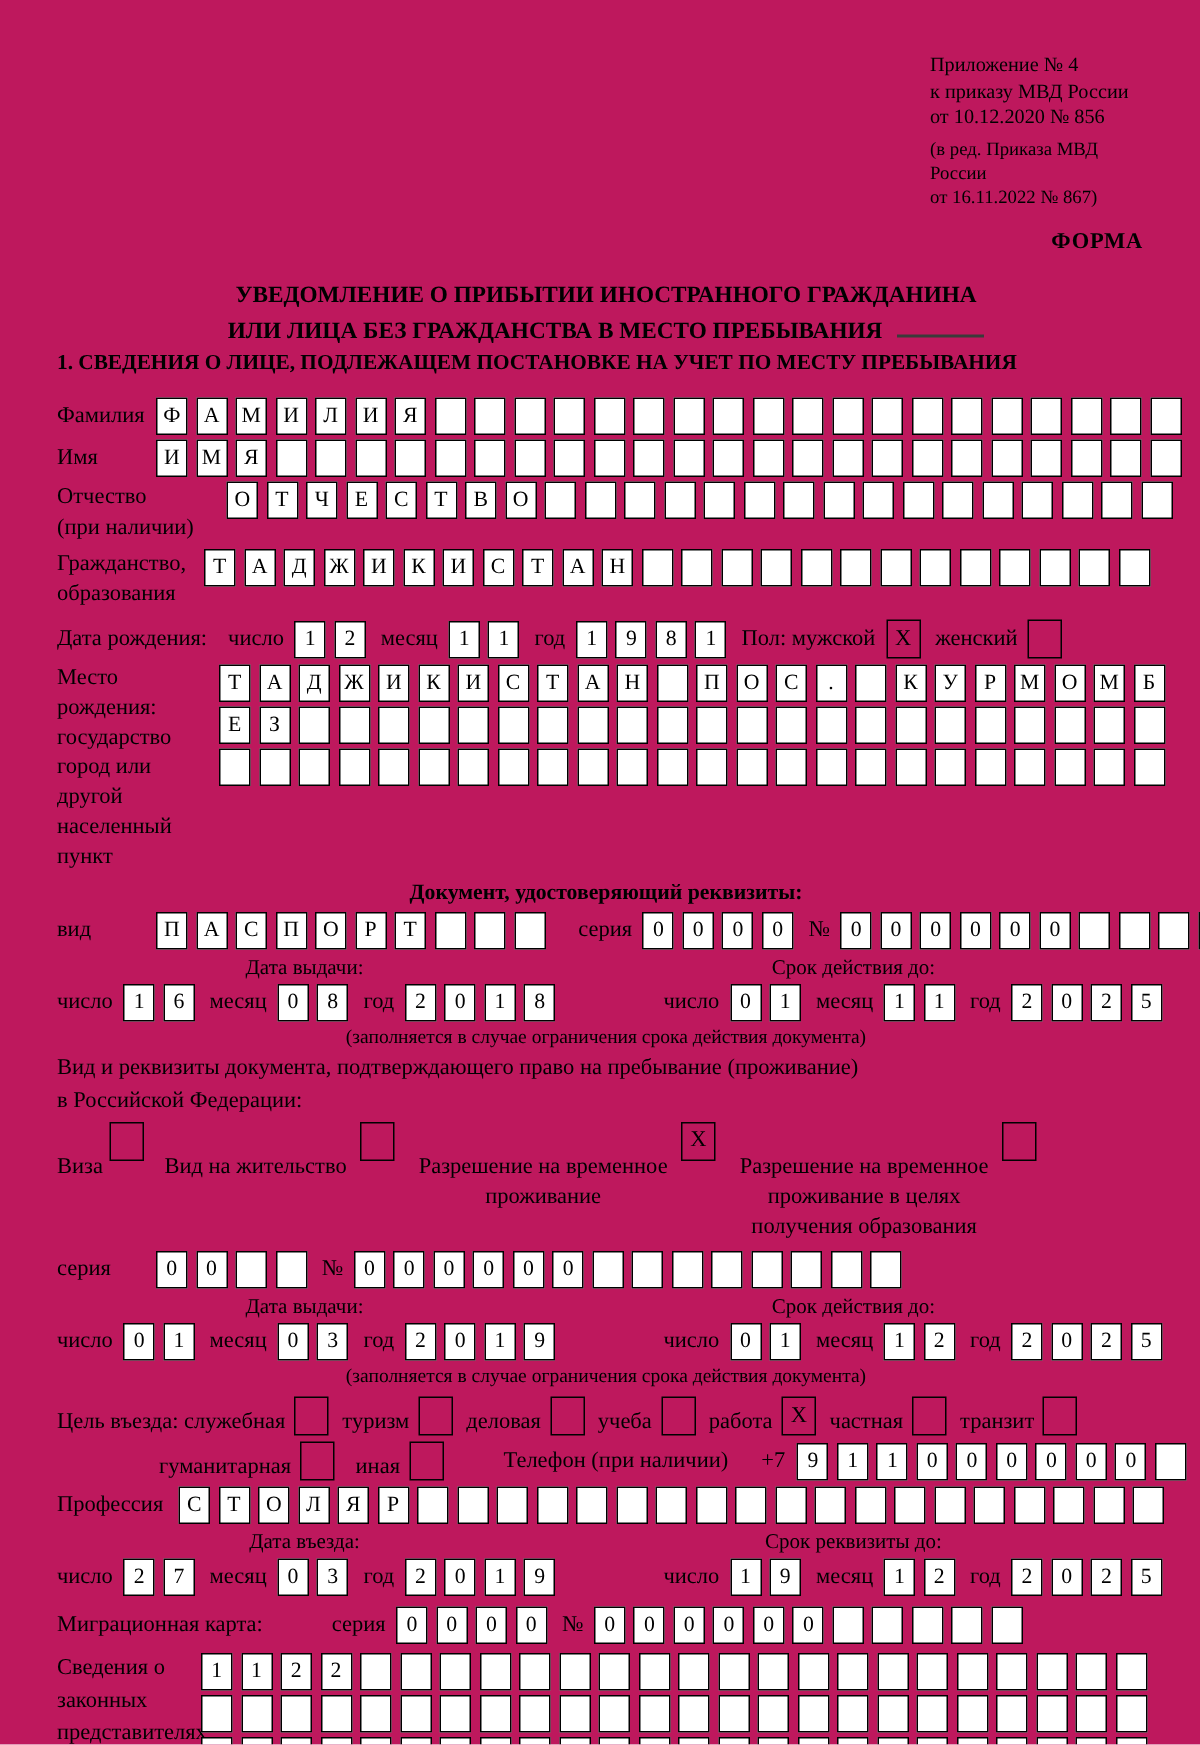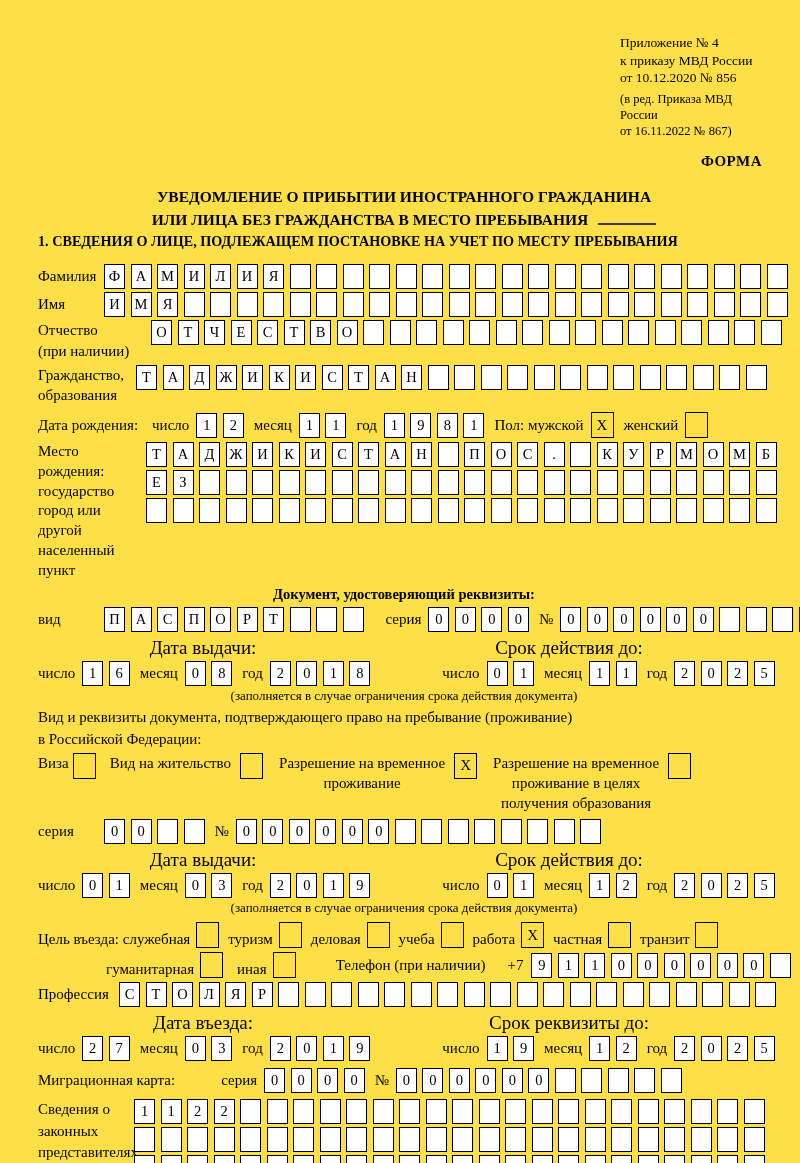--- a/index.html
+++ b/index.html
@@ -1,17 +1,17 @@
 <!DOCTYPE html>
 <html><head>
 <meta charset="utf-8">
 <style>
   html,body{margin:0;padding:0;background:#fff;}
   .page{
-    width:800px;height:1163px;box-sizing:border-box;background:#fde047;color:#000;
+    width:800px;height:1163px;box-sizing:border-box;background:#be185d;color:#000;
     font-family:"Liberation Serif","DejaVu Serif",serif;
     padding:34px 30px 0 38px;position:relative;overflow:hidden;
   }
   .hdr{margin-left:582px;font-size:13.5px;line-height:1.3;}
   .hdr .sm{font-size:12.5px;}
   .hdr .gap{margin-top:4px;}
   .forma{margin-top:14px;text-align:right;padding-right:8px;font-weight:bold;font-size:15px;letter-spacing:.5px;}
   .title{margin-top:16px;text-align:center;font-weight:bold;font-size:15.5px;line-height:1.45;}
   .blank{display:inline-block;width:58px;border-bottom:2px solid #3a3a3a;height:14px;margin-left:10px;}
   .section{margin-top:2px;font-weight:bold;font-size:14.2px;}
@@ -29,23 +29,23 @@
     box-sizing:border-box;width:23px;height:26px;border:1.6px solid #000;
     display:inline-flex;align-items:center;justify-content:center;font-size:15px;flex:none;
   }
   .dlbl{font-size:15px;flex:none;margin:0 7px 0 10px;}
   .dlbl.first{margin-left:0;}
   .colcells>.cells{display:flex;margin-top:3px;}
   .colcells>.cells:first-child{margin-top:0;}
   .center-hdr{font-weight:bold;font-size:14.5px;text-align:center;margin-top:5px;}
   .note{font-size:13px;text-align:center;margin-top:2px;}
   .plain{font-size:15px;margin-top:5px;}
-  .dhdrs{display:flex;margin-top:5px;font-size:19px;justify-content:space-between;}
+  .dhdrs{display:flex;margin-top:5px;font-size:14px;justify-content:space-between;}
   .visa-col{display:flex;align-items:flex-start;flex:none;}
-  .visa-col .txt{text-align:center;white-space:pre-line;font-size:15px;line-height:1.35;}
+  .visa-col .txt{text-align:center;white-space:pre-line;font-size:15px;line-height:1.35;margin-top:20px;}
   .visa-col .cbox{margin-left:9px;}
   .pair{display:flex;align-items:flex-end;flex:none;}
   .pair .cbox{margin-left:6px;}
 </style>
 </head>
 <body>
 
 <div class="page">
 
   <div class="hdr">

